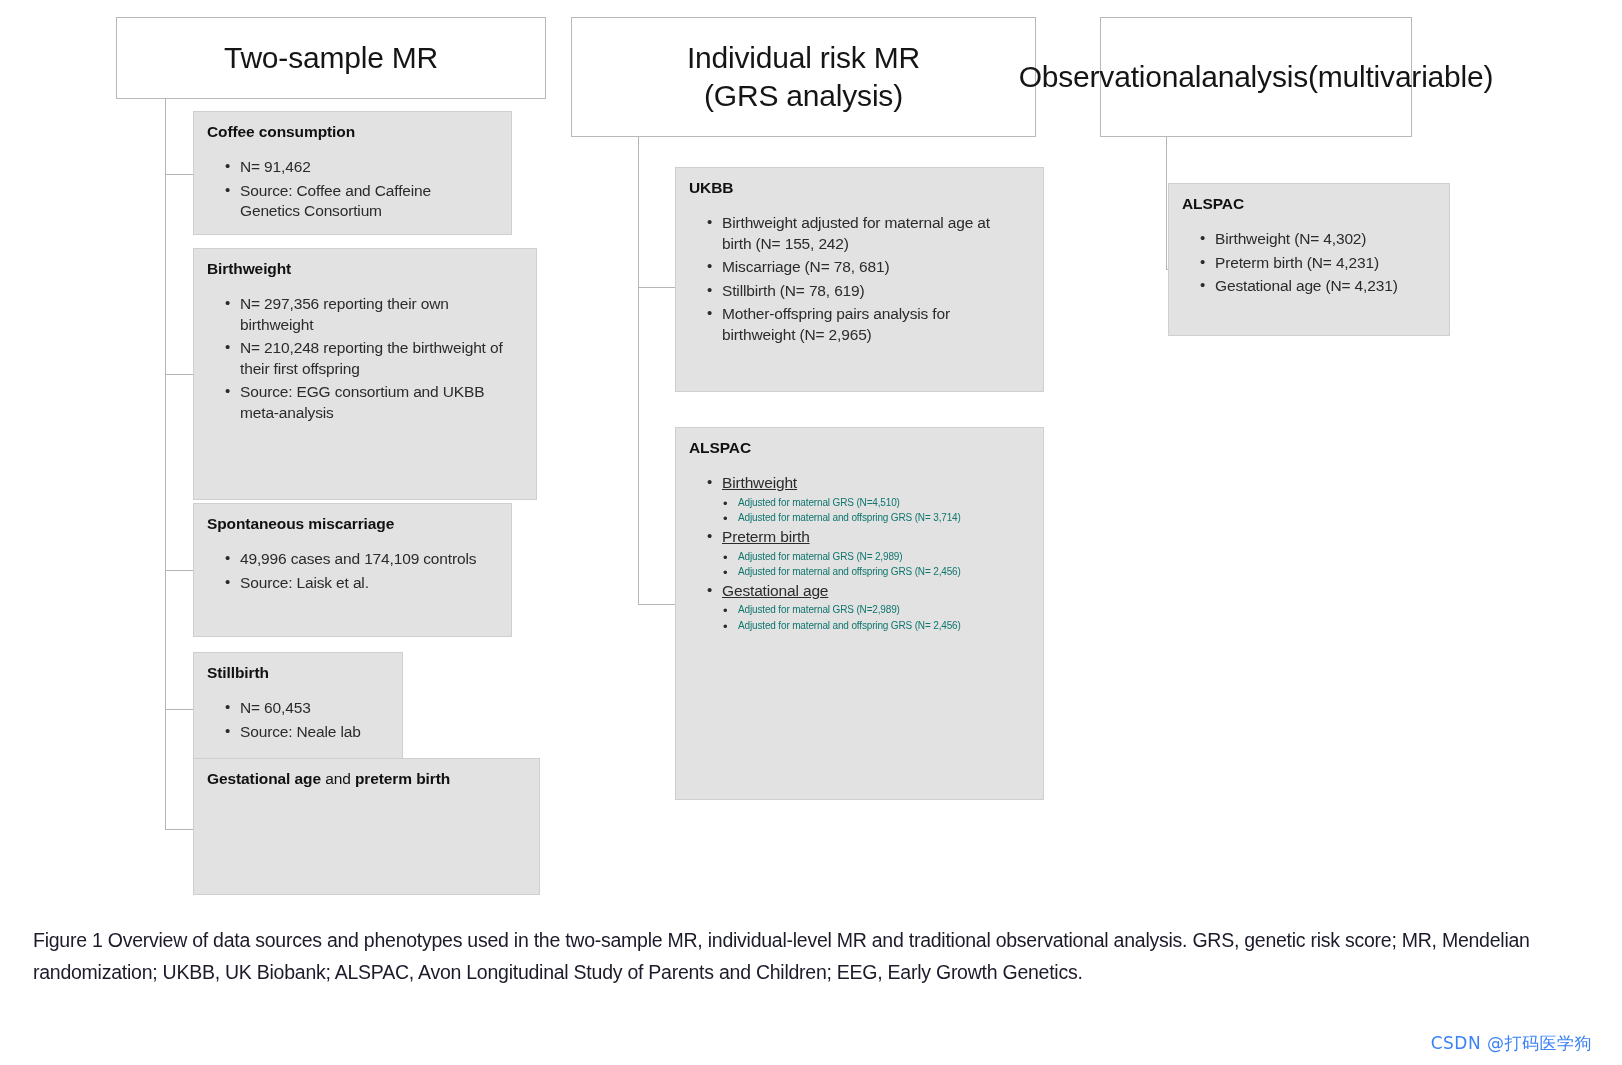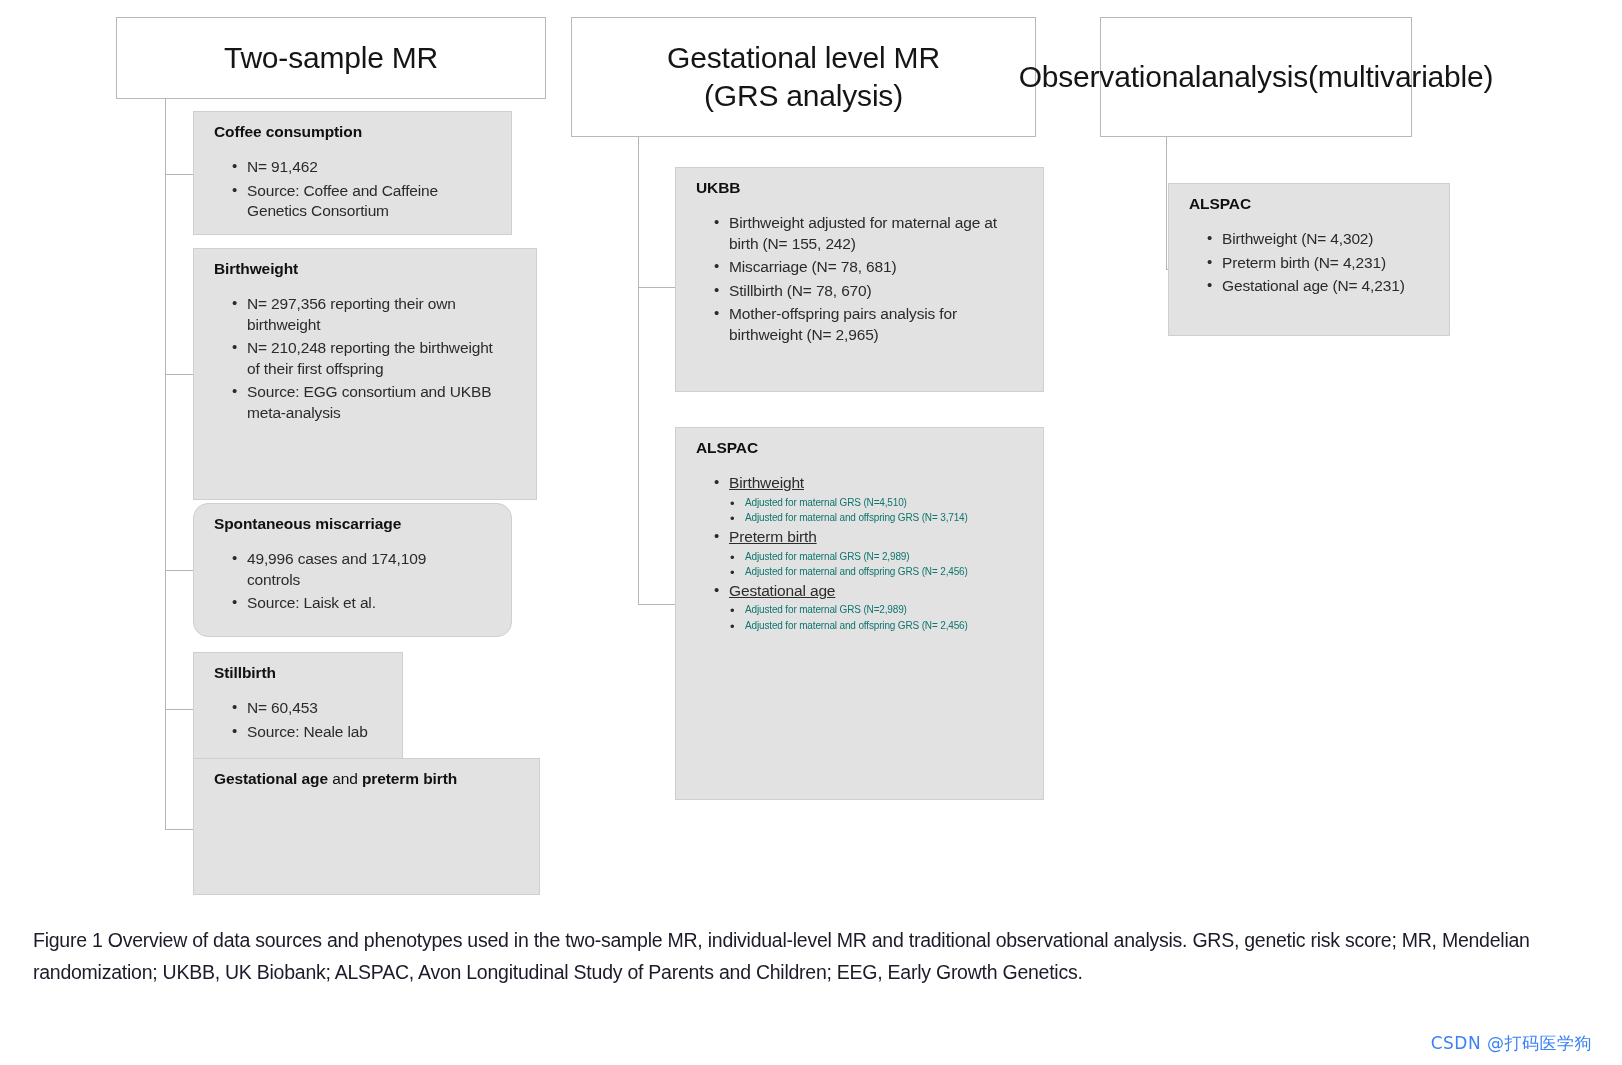--- a/index.html
+++ b/index.html
@@ -39,21 +39,21 @@
     letter-spacing: -0.2px;
     padding: 4px 10px;
   }
 
   
   .grey-box {
     position: absolute;
     background: #e2e2e2;
     border: 1px solid #cfcfcf;
     box-sizing: border-box;
-    padding: 10px 12px 10px 20px;
+    padding: 10px 12px 10px 13px;
   }
   .box-title {
     font-size: 15.5px;
     font-weight: bold;
     color: #111111;
     letter-spacing: -0.1px;
     margin: 0 0 6px 0;
     line-height: 1.25;
   }
   .box-title .reg {
@@ -165,21 +165,21 @@
 
   <div class="grey-box" style="left:193px; top:248px; width:344px; height:252px;">
     <div class="box-title">Birthweight</div>
     <ul class="bullets">
       <li>N= 297,356 reporting their own birthweight</li>
       <li>N= 210,248 reporting the birthweight of their first offspring</li>
       <li>Source: EGG consortium and UKBB meta-analysis</li>
     </ul>
   </div>
 
-  <div class="grey-box" style="left:193px; top:503px; width:319px; height:134px;border-radius:15px;">
+  <div class="grey-box" style="left:193px; top:503px; width:319px; height:134px;">
     <div class="box-title">Spontaneous miscarriage</div>
     <ul class="bullets">
       <li>49,996 cases and 174,109 controls</li>
       <li>Source: Laisk et al.</li>
     </ul>
   </div>
 
   <div class="grey-box" style="left:193px; top:652px; width:210px; height:122px;">
     <div class="box-title">Stillbirth</div>
     <ul class="bullets">
@@ -188,34 +188,34 @@
     </ul>
   </div>
 
   <div class="grey-box" style="left:193px; top:758px; width:347px; height:137px;">
     <div class="box-title">
       <span>Gestational age</span><span class="reg"> and </span><span>preterm birth</span>
     </div>
   </div>
 
   <div class="header-box" style="left:571px; top:17px; width:465px; height:120px; flex-direction:column;">
-    <span>Gestational level MR</span>
+    <span>Individual risk MR</span>
     <span>(GRS analysis)</span>
   </div>
 
   <div class="conn-v" style="left:638px; top:137px; height:468px;"></div>
   <div class="conn-h" style="left:638px; top:287px; width:38px;"></div>
   <div class="conn-h" style="left:638px; top:604px; width:38px;"></div>
 
   <div class="grey-box" style="left:675px; top:167px; width:369px; height:225px;">
     <div class="box-title">UKBB</div>
     <ul class="bullets">
       <li>Birthweight adjusted for maternal age at birth (N= 155, 242)</li>
       <li>Miscarriage (N= 78, 681)</li>
-      <li>Stillbirth (N= 78, 670)</li>
+      <li>Stillbirth (N= 78, 619)</li>
       <li>Mother-offspring pairs analysis for birthweight (N= 2,965)</li>
     </ul>
   </div>
 
   <div class="grey-box" style="left:675px; top:427px; width:369px; height:373px;">
     <div class="box-title">ALSPAC</div>
     <ul class="bullets">
       <li>
         <span class="u-head">Birthweight</span>
         <ul class="sub">

